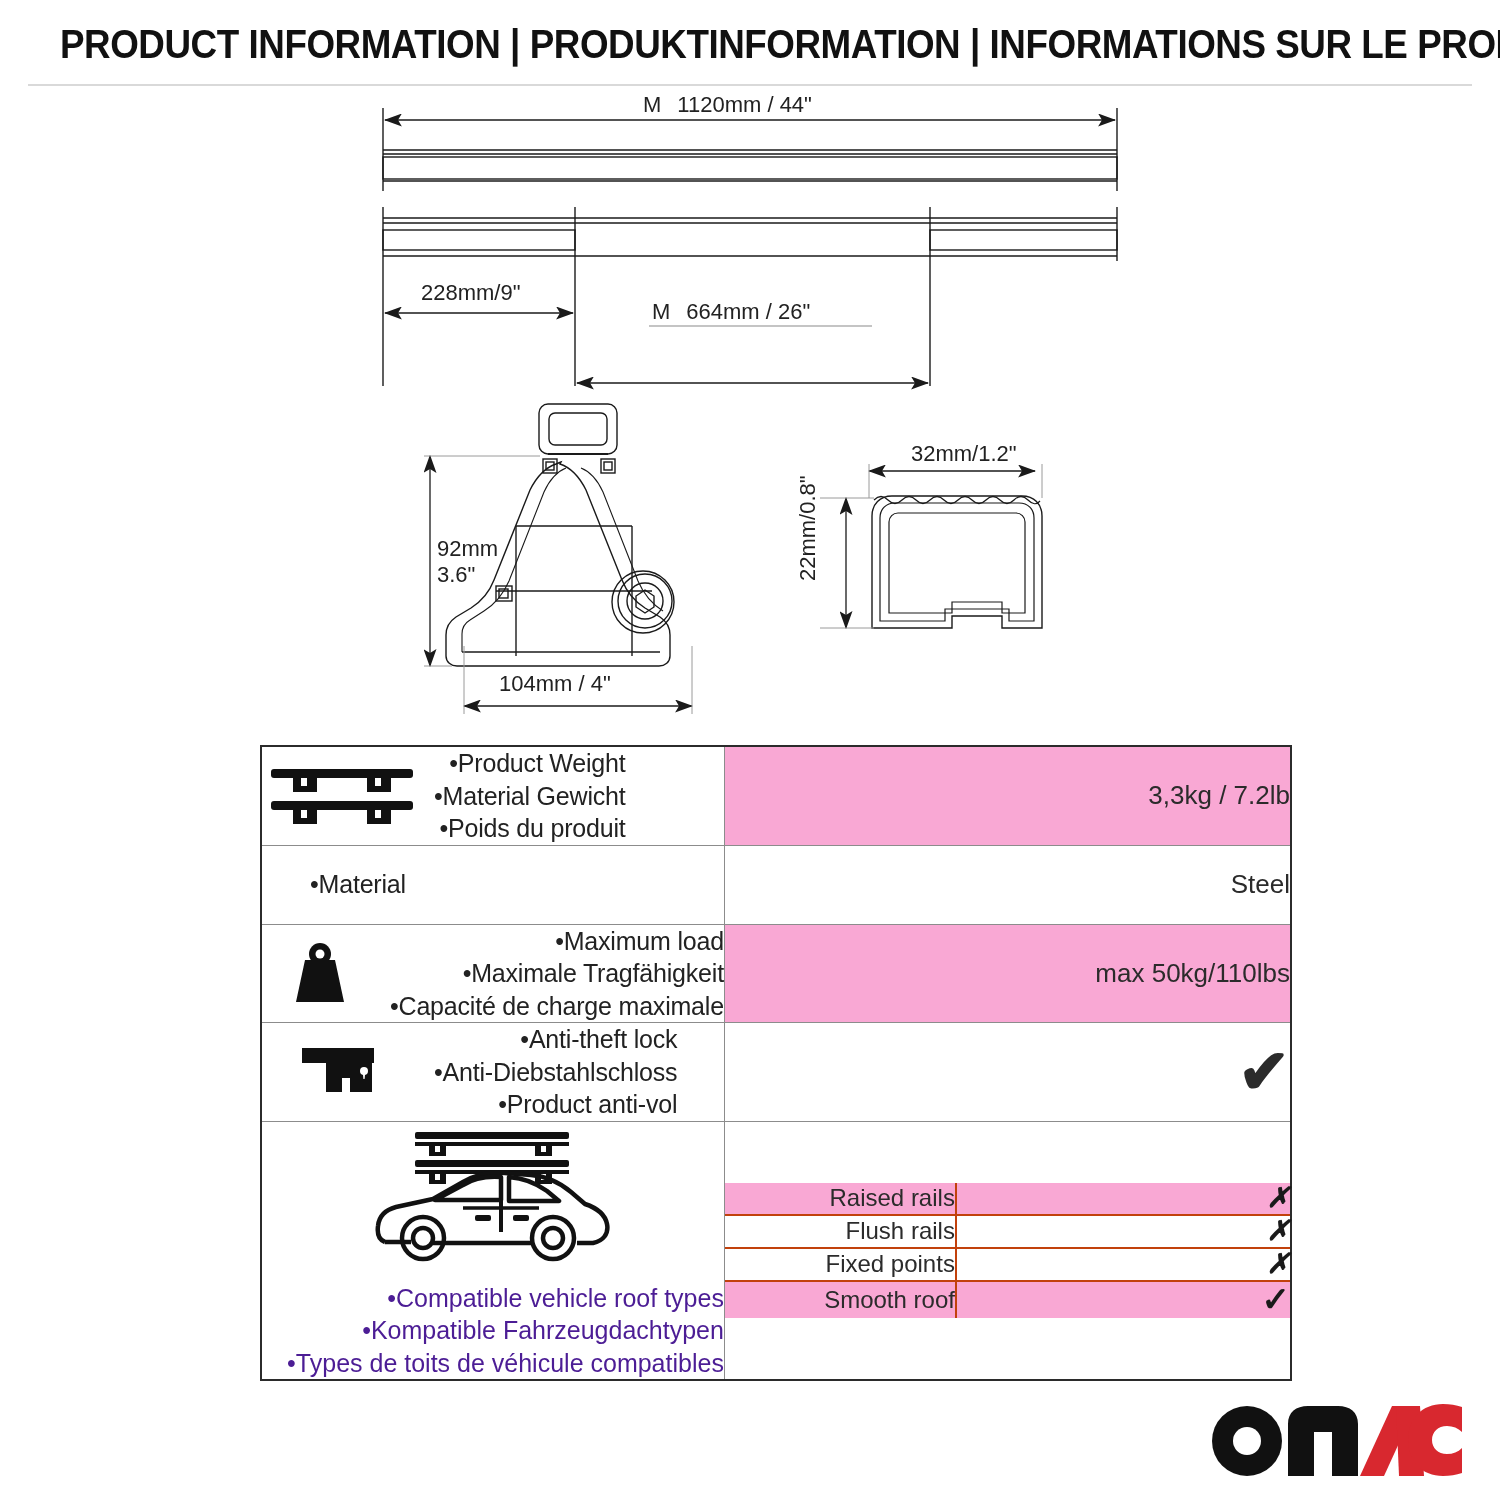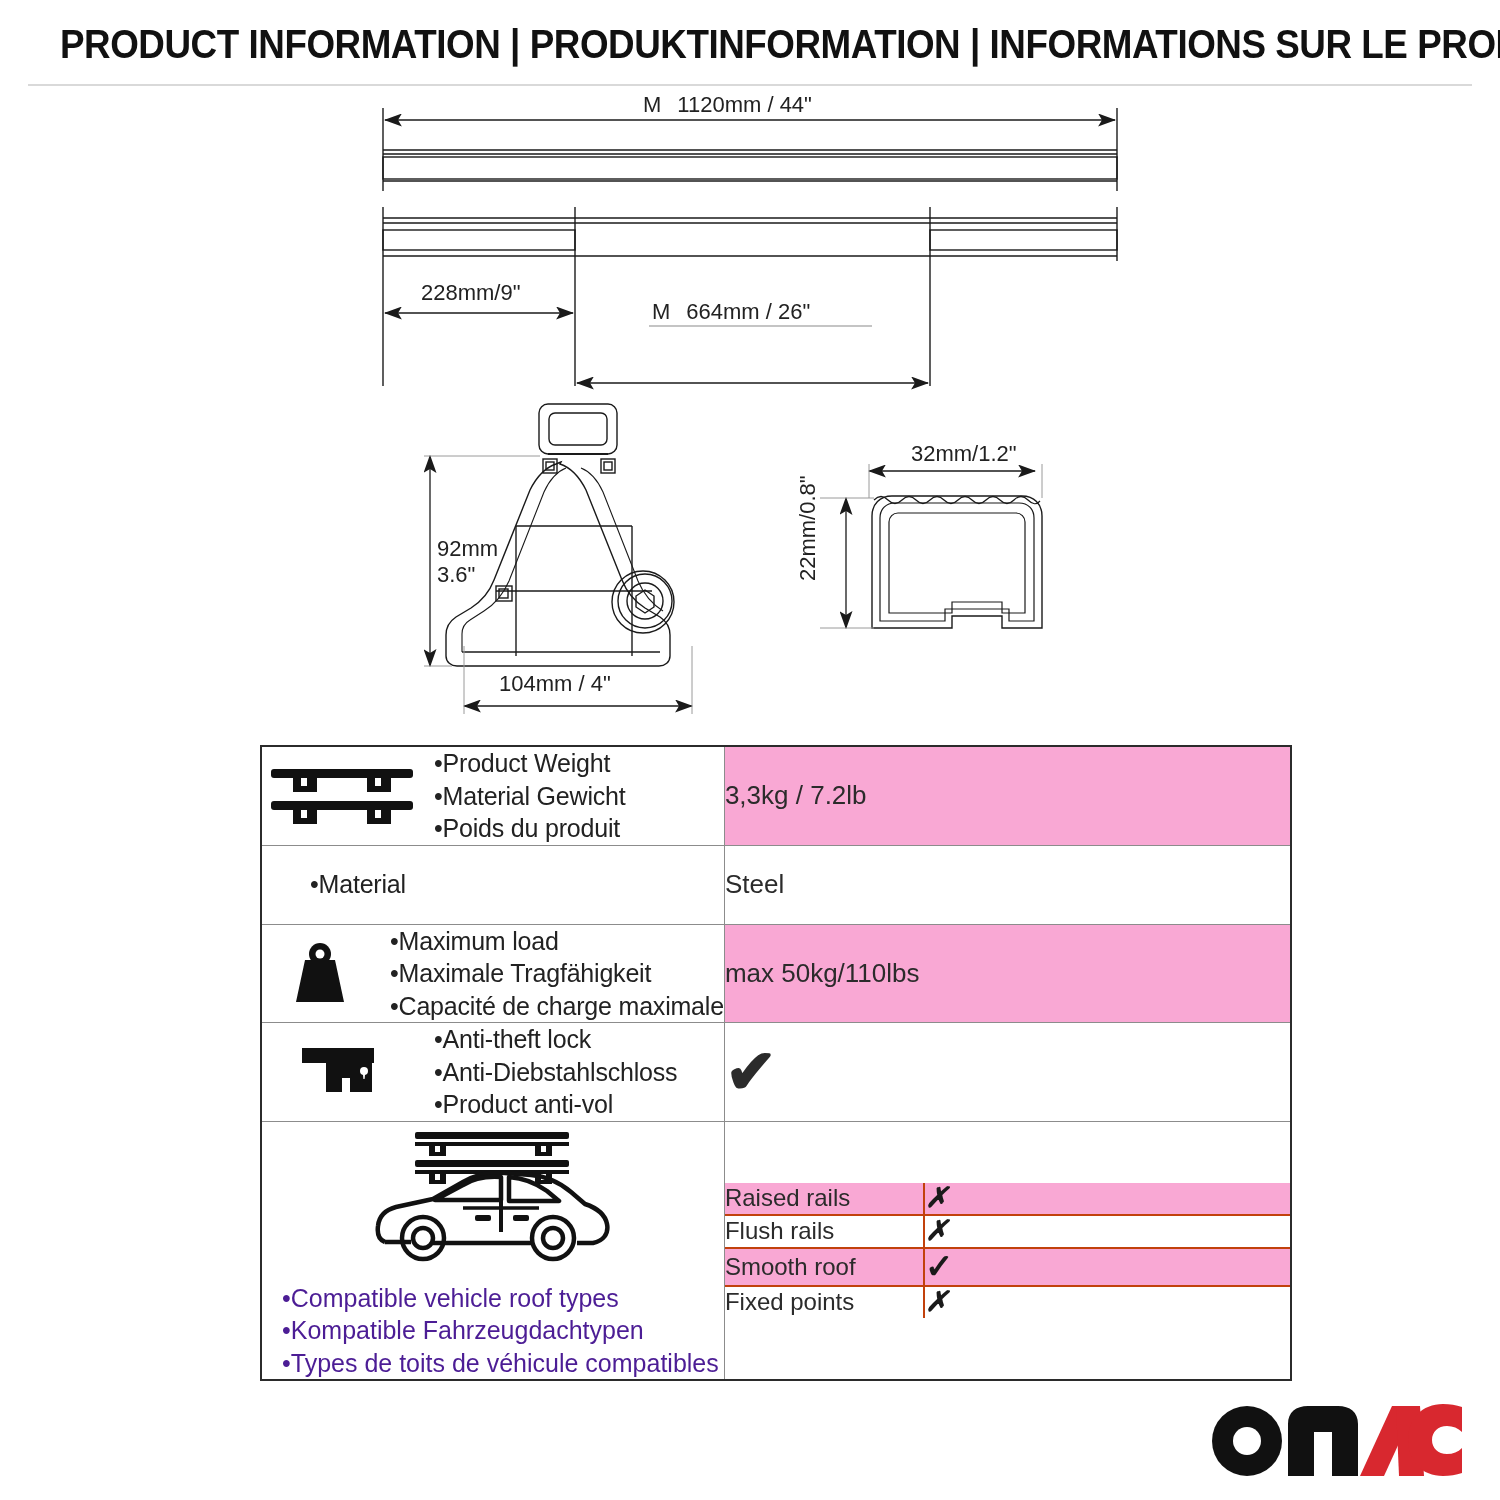--- a/index.html
+++ b/index.html
@@ -50,20 +50,21 @@
     position:absolute;left:260px;top:745px;
     width:1032px;
     border:2px solid #2b2b2b;
     border-collapse:collapse;
     background:#fff;
   }
   .spec-table td{
     border:1px solid #8c8c8c;
     vertical-align:middle;
     padding:0;
+    text-align:right;
   }
   .cell-left{
     width:460px;
     padding:10px 8px 10px 14px;
   }
   .cell-right{
     padding:10px 0 10px 26px;
     font-size:26px;
     color:#2b2b2b;
   }
@@ -85,21 +86,21 @@
   }
   .compat-icon{display:flex;justify-content:center;margin-bottom:10px;}
   .compat-text{font-size:25px;line-height:1.30;color:#4c1d95;padding-left:20px;}
 
   .sub-table{width:100%;border-collapse:collapse;}
   .sub-table td{border:2px solid #c2410c;}
   .sub-name{
     width:198px;padding:22px 0 22px 16px;font-size:24px;color:#2b2b2b;white-space:nowrap;
   }
   .sub-val{padding:22px 0 22px 18px;font-size:26px;}
-  .sub-table tr td:first-child{border-left:none;}
+  .sub-table tr td:first-child{border-left:none;padding-left:32px;}
   .sub-table tr td:last-child{border-right:none;}
   .sub-table tr:first-child td{border-top:none;}
   .sub-table tr:last-child td{border-bottom:none;}
 
   .mark-tick{font-size:34px;line-height:1;font-weight:bold;}
   .mark-cross{font-size:28px;line-height:1;font-weight:bold;font-style:italic;}
   .big-tick{font-size:62px;line-height:1;font-weight:bold;display:inline-block;}
 
   
   .logo{
@@ -402,29 +403,29 @@
                   <span class="mark-cross">✗</span>
                 </td>
               </tr>
               <tr>
                 <td class="sub-name">Flush rails</td>
                 <td class="sub-val">
                   <span class="mark-cross">✗</span>
                 </td>
               </tr>
               <tr>
+                <td class="sub-name">Fixed points</td>
+                <td class="sub-val">
+                  <span class="mark-cross">✗</span>
+                </td>
+              </tr>
+              <tr>
                 <td class="sub-name shaded">Smooth roof</td>
                 <td class="sub-val shaded">
                   <span class="mark-tick">✓</span>
-                </td>
-              </tr>
-              <tr>
-                <td class="sub-name">Fixed points</td>
-                <td class="sub-val">
-                  <span class="mark-cross">✗</span>
                 </td>
               </tr>
             </tbody>
           </table>
         </td>
       </tr>
 
     </tbody>
   </table>
 

